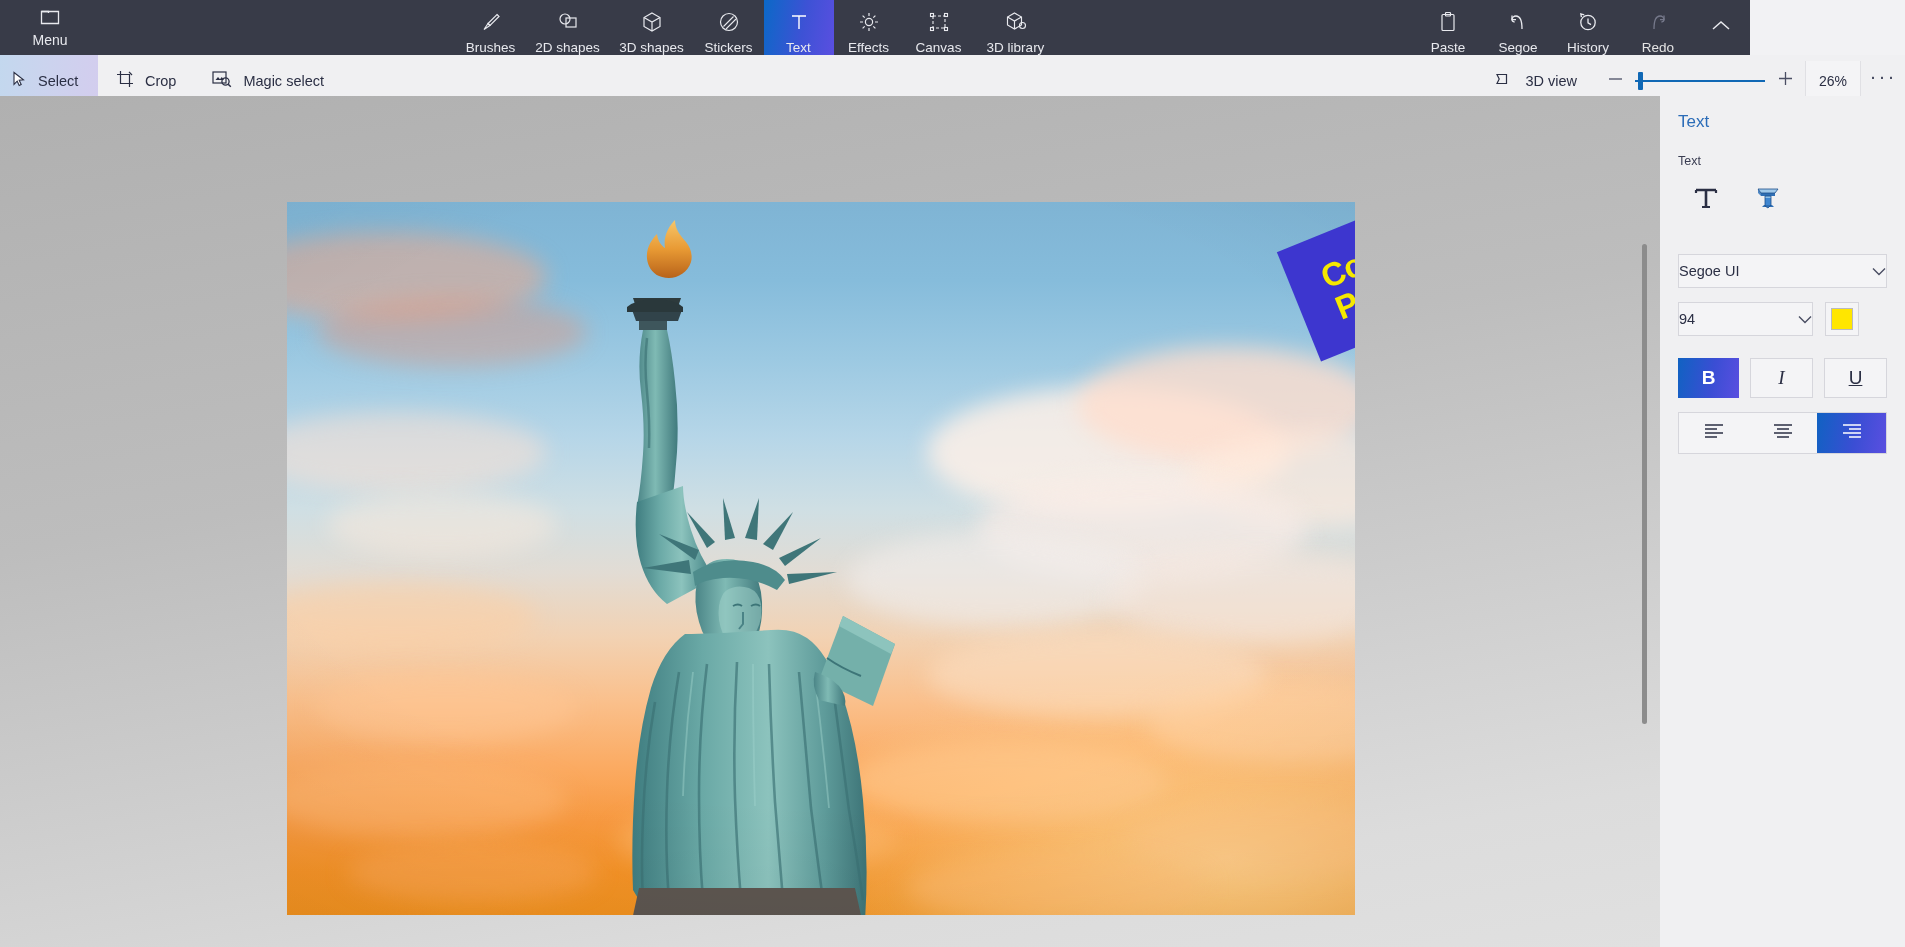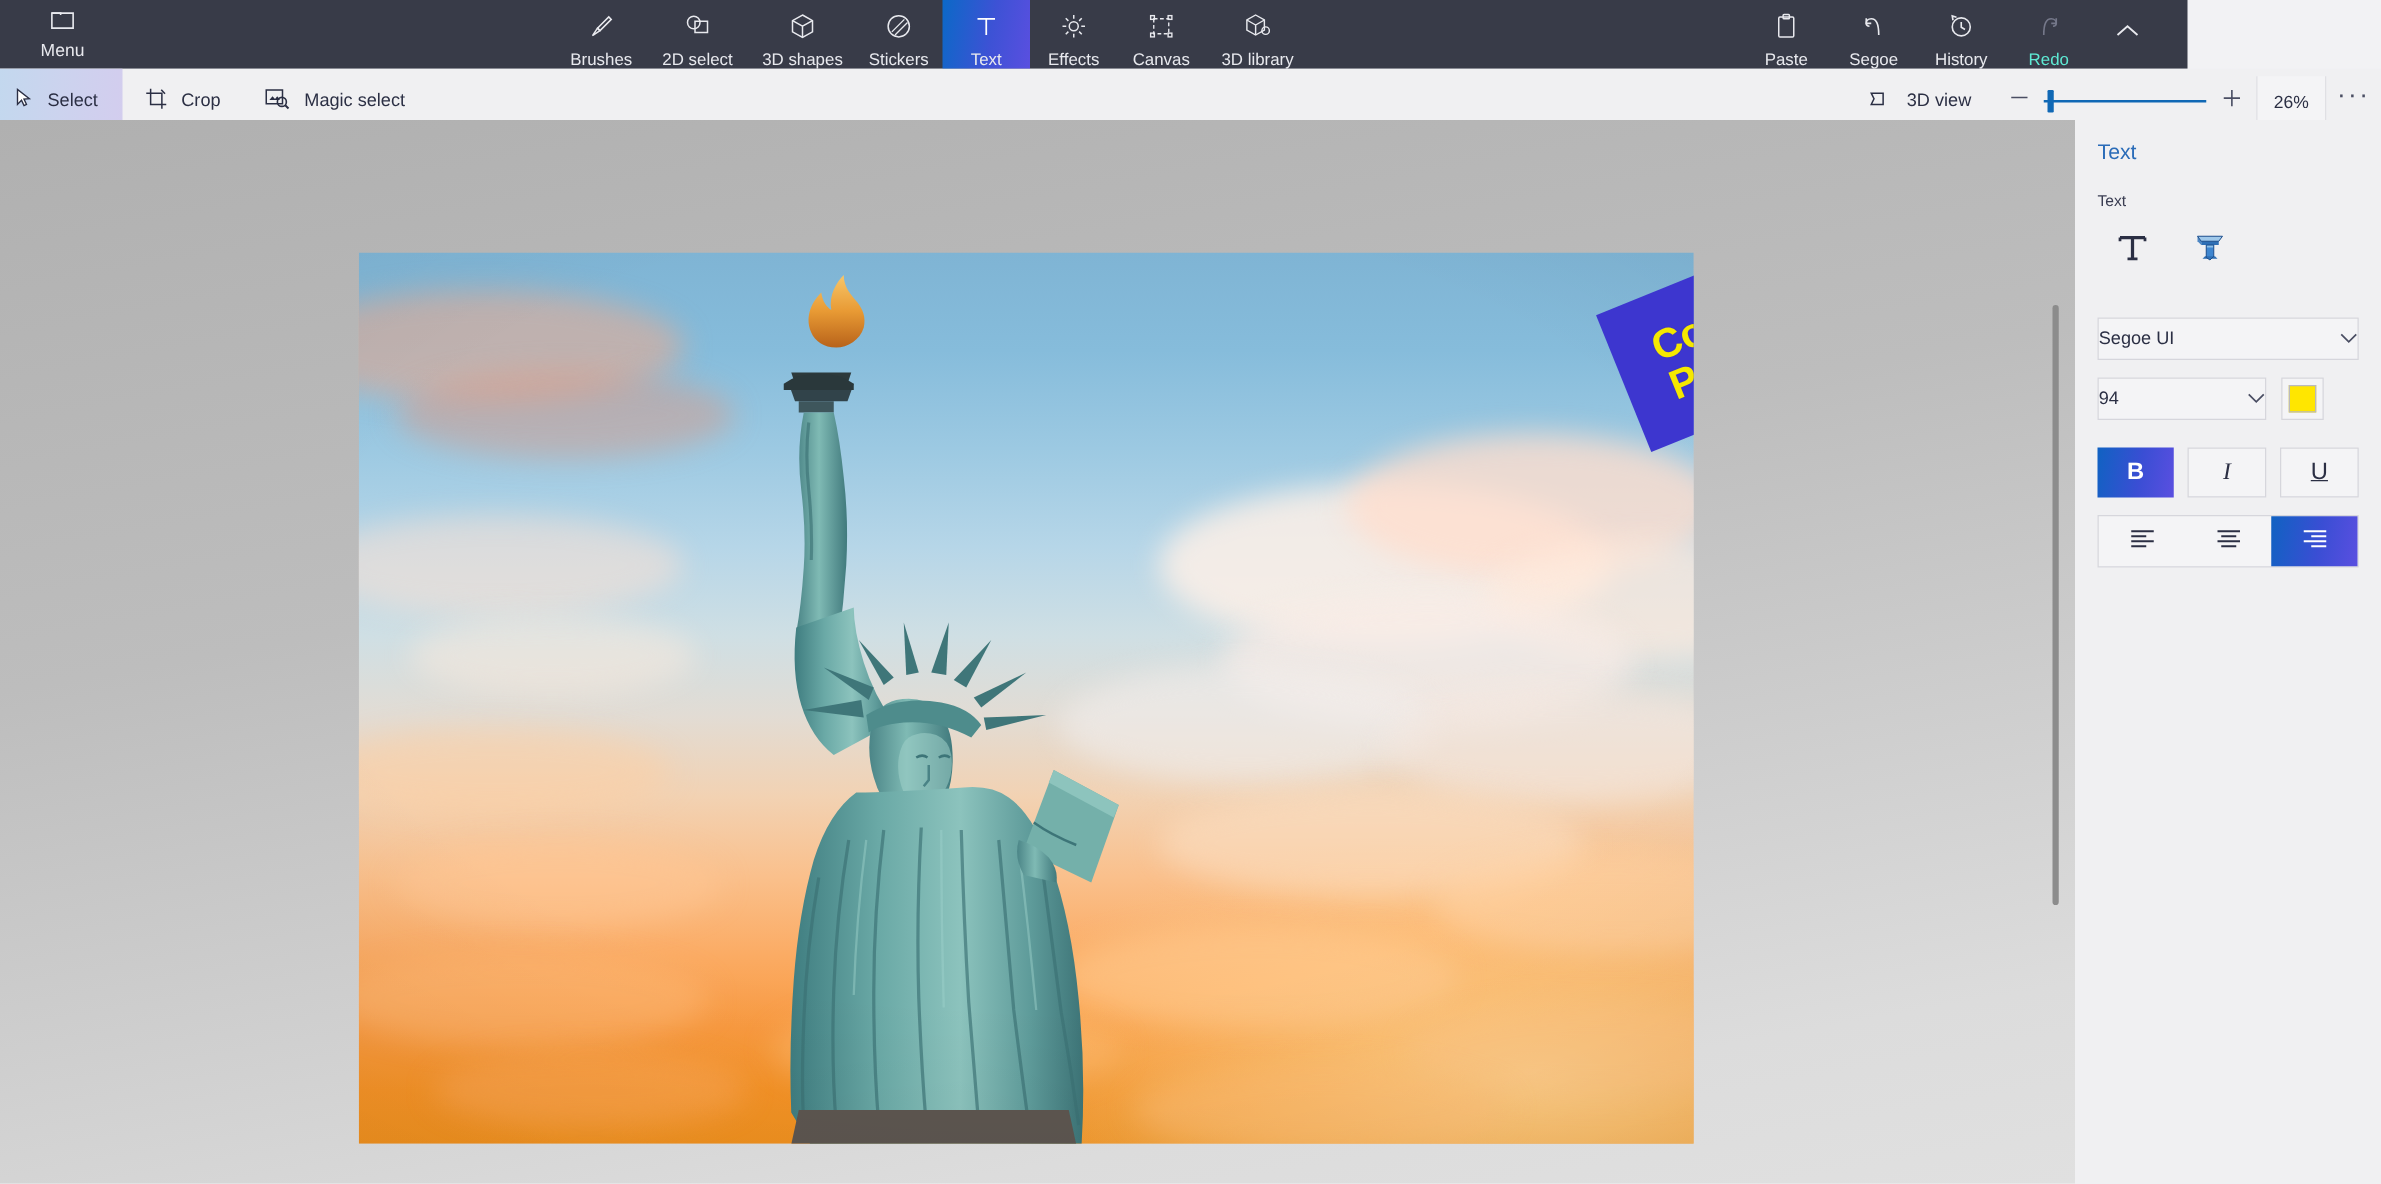--- a/index.html
+++ b/index.html
@@ -29,22 +29,22 @@
   .rtool {
     width: 70px; display: flex; flex-direction: column;
     align-items: center; justify-content: flex-end; gap: 3px;
     color: #e8e9ee; cursor: pointer; position: relative;
   }
   .rtool .lbl { font-size: 13.5px; white-space: nowrap; }
   .rtool.wide { width: 84px; }
   .rtool.active {
     background: linear-gradient(100deg, #0b69c7 0%, #3d52d5 55%, #5a4fe0 100%);
   }
-  .rtool.dim { color: #5eead4; }
-  .ribbon-right { display: flex; align-items: stretch; padding-right: 20px; }
+  .rtool.dim { color: #e5e5e5; }
+  .ribbon-right { display: flex; align-items: stretch; padding-right: 1px; }
   .chev-btn {
     width: 56px; display: flex; align-items: center; justify-content: center;
     color: #e8e9ee; cursor: pointer;
   }
   .ic { display: block; }
 
   
   .subbar {
     position: absolute; left: 0; top: 55px; width: 1905px; height: 52px;
     background: #f0f0f2;
@@ -243,21 +243,21 @@
         <span class="lbl">Brushes</span>
       </div>
 
       <div class="rtool wide">
         <span class="ic">
           <svg width="24" height="22" viewBox="0 0 24 22">
               <circle cx="9" cy="8" r="5" fill="none" stroke="#e8e9ee" stroke-width="1.2"></circle>
               <rect x="10" y="7" width="10" height="9" fill="none" stroke="#e8e9ee" stroke-width="1.2"></rect>
             </svg>
         </span>
-        <span class="lbl">2D select</span>
+        <span class="lbl">2D shapes</span>
       </div>
 
       <div class="rtool wide">
         <span class="ic">
           <svg width="22" height="22" viewBox="0 0 22 22">
               <path d="M11 2l8 4.5v9L11 20l-8-4.5v-9z" fill="none" stroke="#e8e9ee" stroke-width="1.2"></path>
               <path d="M3 6.5L11 11l8-4.5M11 11v9" fill="none" stroke="#e8e9ee" stroke-width="1.2"></path>
             </svg>
         </span>
         <span class="lbl">3D shapes</span>

